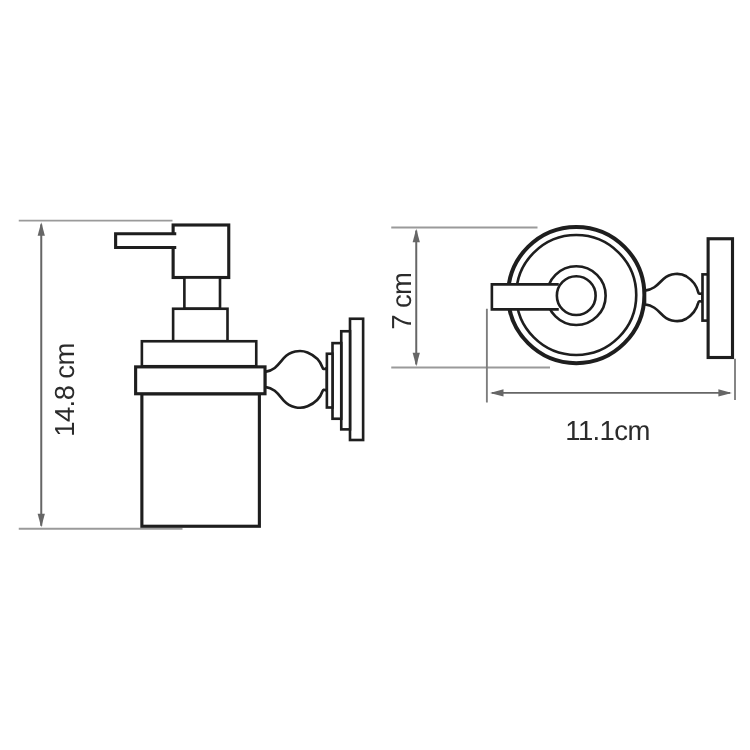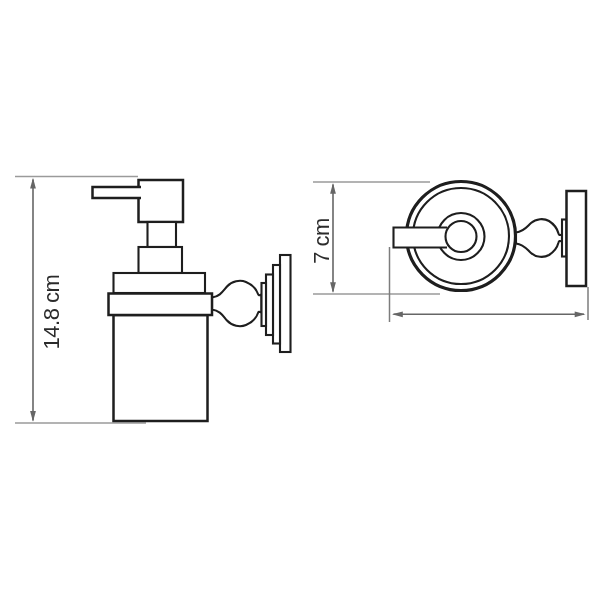--- a/index.html
+++ b/index.html
@@ -115,13 +115,14 @@
         <line class="extline dark" x1="588" y1="287" x2="588" y2="320"></line>
         <line class="dimline" x1="393.5" y1="314.3" x2="584" y2="314.3"></line>
         <polygon class="arrow" points="392,314.3 402.8,311.4 402.8,317.2"></polygon>
         <polygon class="arrow" points="585.5,314.3 574.7,311.4 574.7,317.2"></polygon>
       </g>
     </g>
   </svg>
 
   <div class="dim-label vertical" style="left:52px;top:312px;">14.8 cm</div>
   <div class="dim-label vertical" style="left:322px;top:240.5px;">7 cm</div>
+  <div class="dim-label" style="left:486px;top:345px;">11.1cm</div>
 </div>
 
 </body></html>

